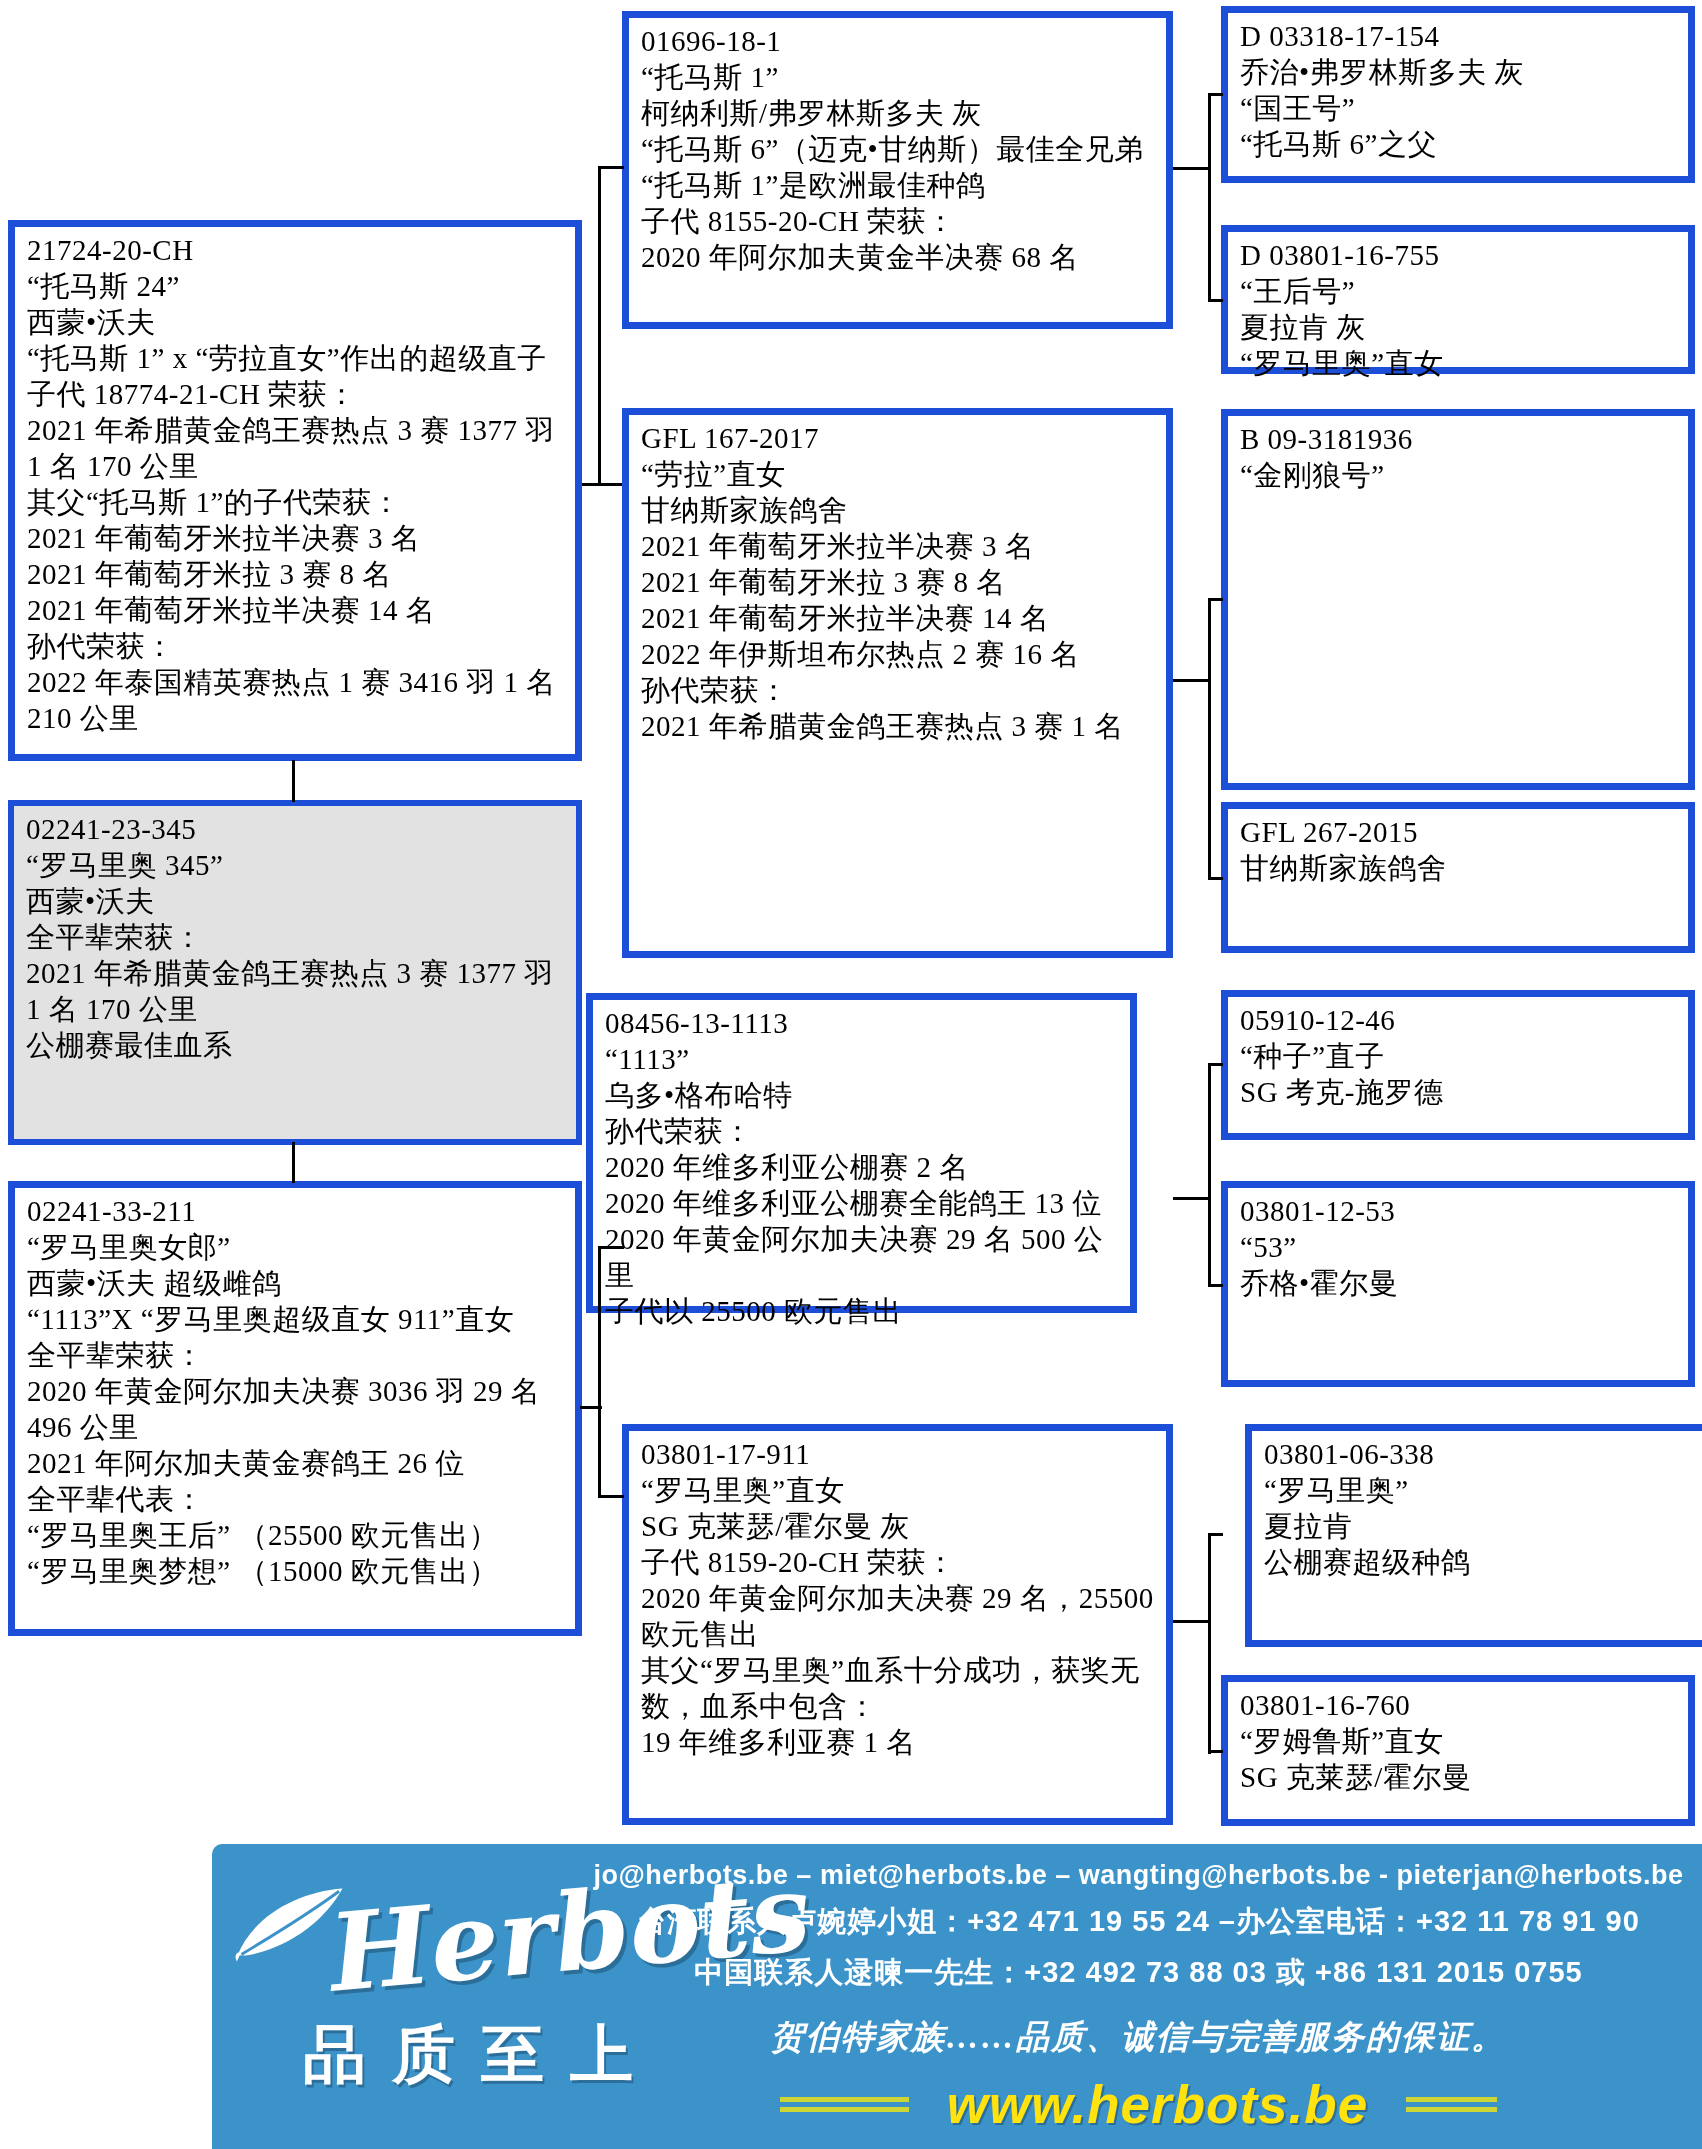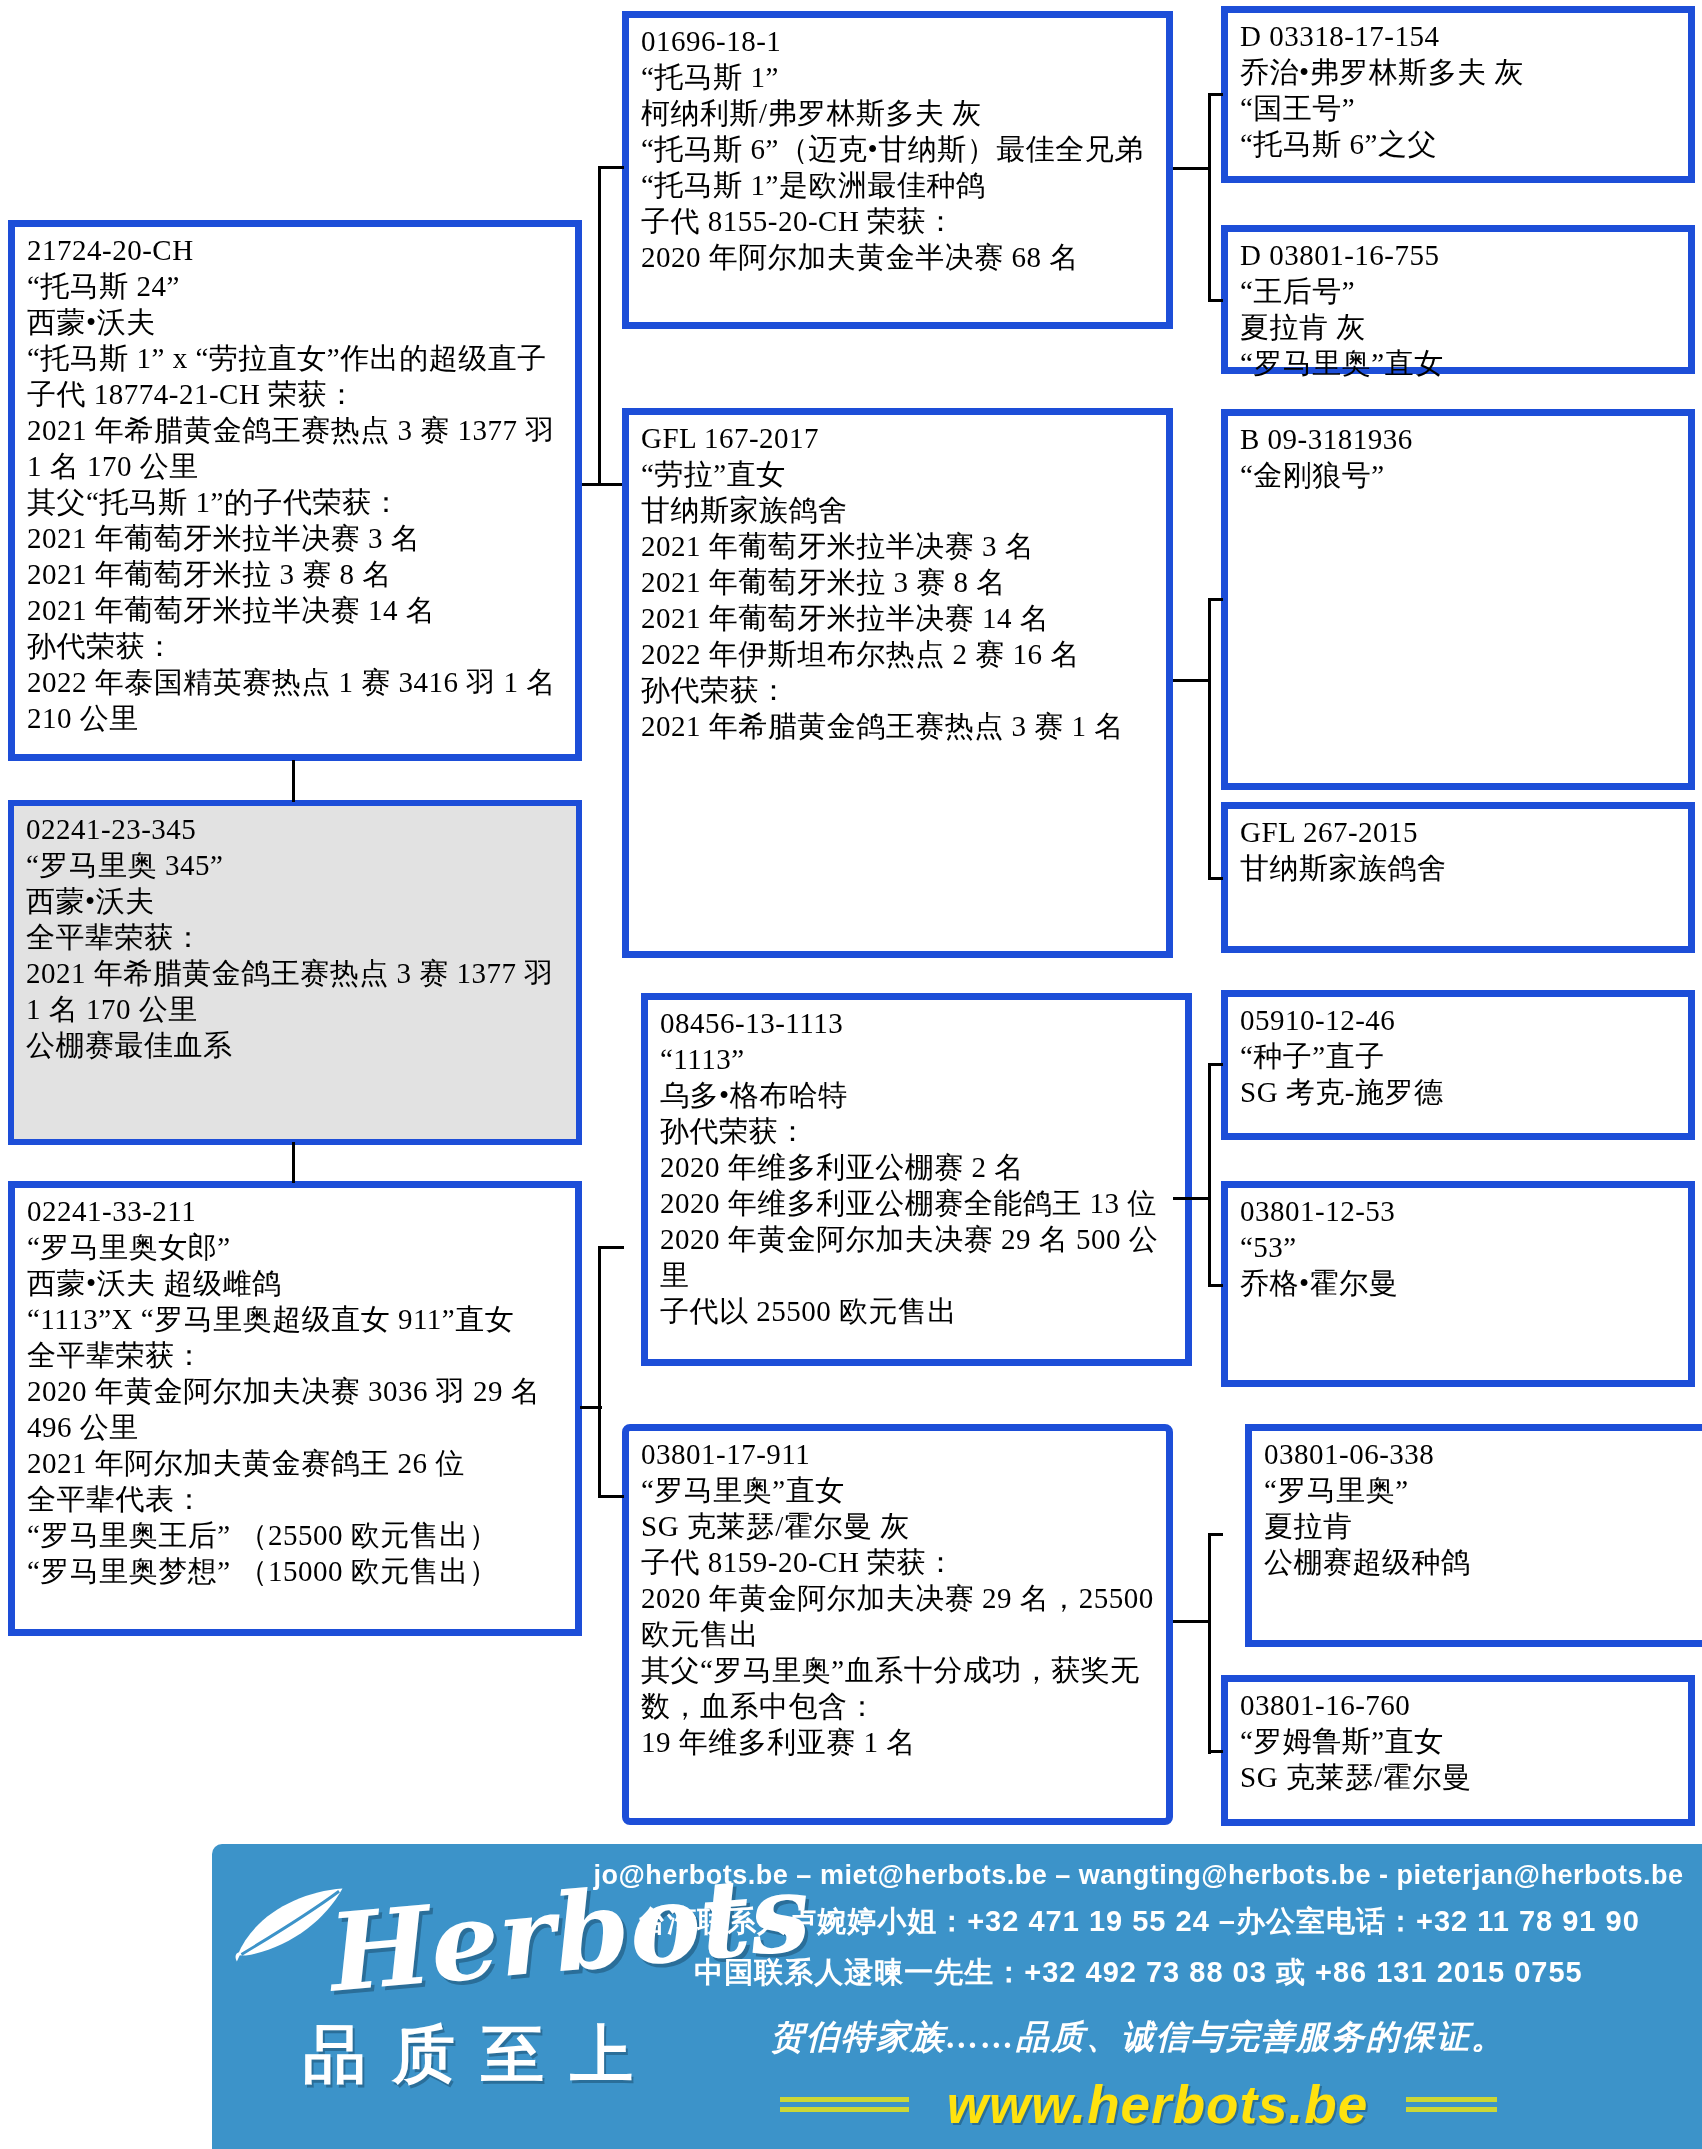--- a/index.html
+++ b/index.html
@@ -88,32 +88,32 @@
       <div class="tl">“劳拉”直女</div>
       <div class="tl">甘纳斯家族鸽舍</div>
       <div class="tl">2021 年葡萄牙米拉半决赛 3 名</div>
       <div class="tl">2021 年葡萄牙米拉 3 赛 8 名</div>
       <div class="tl">2021 年葡萄牙米拉半决赛 14 名</div>
       <div class="tl">2022 年伊斯坦布尔热点 2 赛 16 名</div>
       <div class="tl">孙代荣获：</div>
       <div class="tl">2021 年希腊黄金鸽王赛热点 3 赛 1 名</div>
     </div>
 
-  <div class="box" style="left:641px;top:993px;width:551px;height:373px;">
+  <div class="box" style="left:586px;top:993px;width:551px;height:320px;">
       <div class="tl">08456-13-1113</div>
       <div class="tl">“1113”</div>
       <div class="tl">乌多•格布哈特</div>
       <div class="tl">孙代荣获：</div>
       <div class="tl">2020 年维多利亚公棚赛 2 名</div>
       <div class="tl">2020 年维多利亚公棚赛全能鸽王 13 位</div>
       <div class="tl">2020 年黄金阿尔加夫决赛 29 名 500 公里</div>
       <div class="tl">子代以 25500 欧元售出</div>
     </div>
 
-  <div class="box" style="left:622px;top:1424px;width:551px;height:401px;border-radius:8px;">
+  <div class="box" style="left:622px;top:1424px;width:551px;height:401px;">
       <div class="tl">03801-17-911</div>
       <div class="tl">“罗马里奥”直女</div>
       <div class="tl">SG 克莱瑟/霍尔曼 灰</div>
       <div class="tl">子代 8159-20-CH 荣获：</div>
       <div class="tl">2020 年黄金阿尔加夫决赛 29 名，25500 欧元售出</div>
       <div class="tl">其父“罗马里奥”血系十分成功，获奖无数，血系中包含：</div>
       <div class="tl">19 年维多利亚赛 1 名</div>
     </div>
 
   <div class="box" style="left:1221px;top:6px;width:474px;height:177px;">

